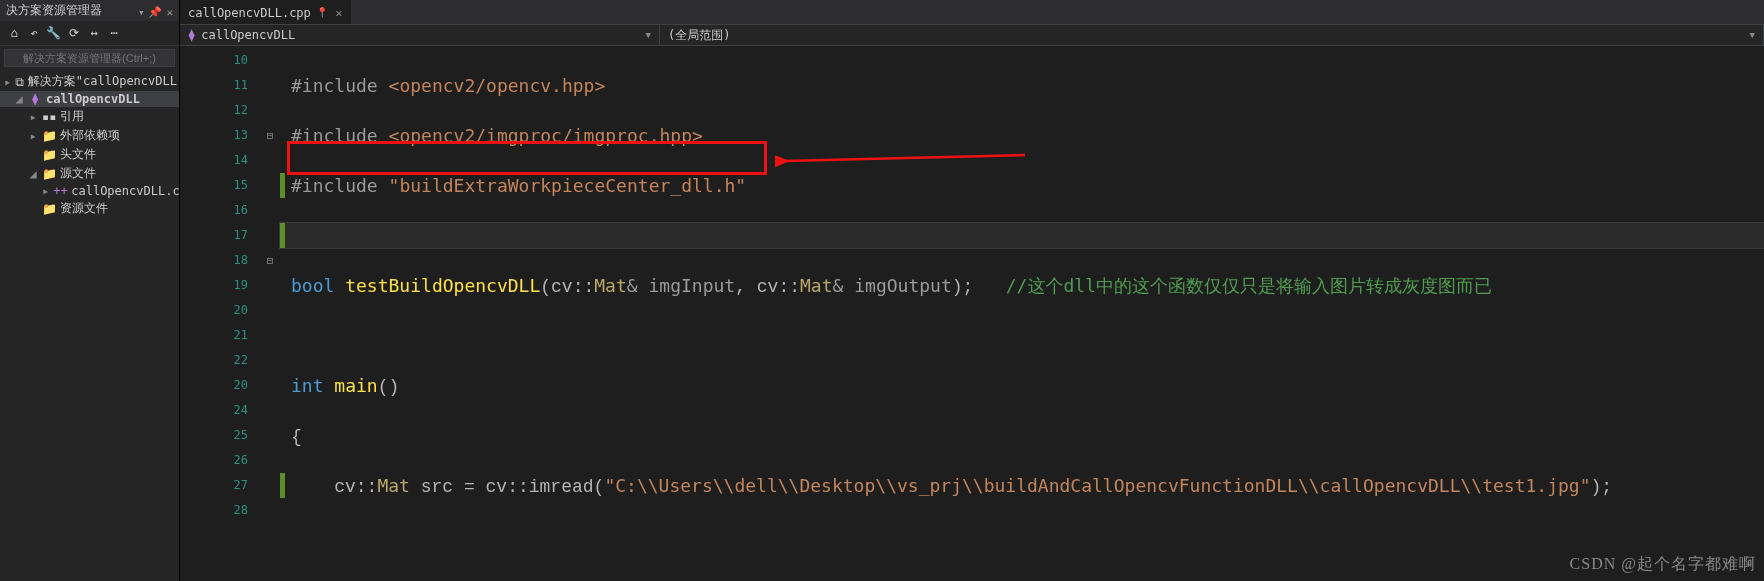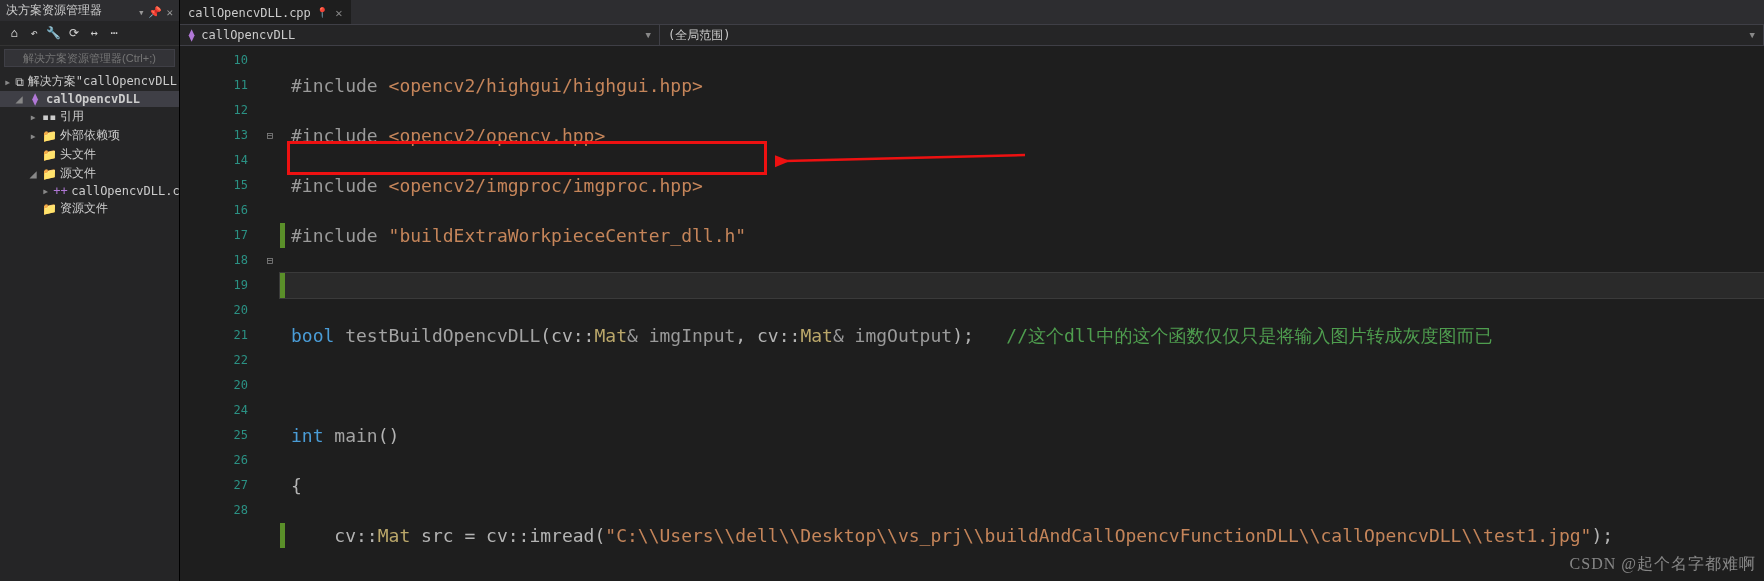--- a/index.html
+++ b/index.html
@@ -42,23 +42,23 @@
   .codelines { flex:1; font-size:18px; line-height:25px; padding-top:2px; font-family:Consolas,"Microsoft YaHei",monospace; white-space:pre; }
   .codelines .line { height:25px; }
   .line.curr { background:#2a2a2a; outline:1px solid #3a3a3a; }
   .chg { display:inline-block; width:5px; height:25px; background:transparent; vertical-align:top; margin-right:6px; }
   .chg.g { background:#5a8f29; }
   
   .pp { color:#9a9a9a; }       
   .str { color:#c5855a; }      
   .cmt { color:#4f9e4f; }      
   .kw  { color:#4a9cd6; }      
-  .fn  { color:#a3a3a3; }
+  .fn  { color:#fde047; }
   .ty  { color:#baa76a; }      
-  .op  { color:#b4b4b4; }
+  .op  { color:#b4b4b4;font-family:Liberation Mono, monospace; }
   .ref { color:#9a9a9a; }
   .redbox { position:absolute; border:3px solid #e11; pointer-events:none; }
   .arrowwrap { position:absolute; pointer-events:none; }
   .watermark { position:absolute; right:8px; bottom:6px; color:rgba(220,220,220,0.55); font-size:16px; font-family:"Microsoft YaHei"; letter-spacing:1px;}
 </style>
 </head>
 <body>
 
 <div class="root">
  <div class="top">
@@ -186,21 +186,20 @@
             <div></div>
             <div></div>
             <div></div>
             <div></div>
             <div></div>
             <div></div>
             <div></div>
             <div></div>
       </div>
       <div class="codelines">
-<div class="line"><span class="chg"></span><span class="pp">#include </span><span class="str">&lt;opencv2/highgui/highgui.hpp&gt;</span></div>
 <div class="line"><span class="chg"></span><span class="pp">#include </span><span class="str">&lt;opencv2/opencv.hpp&gt;</span></div>
 <div class="line"><span class="chg"></span><span class="pp">#include </span><span class="str">&lt;opencv2/imgproc/imgproc.hpp&gt;</span></div>
 <div class="line"><span class="chg g"></span><span class="pp">#include </span><span class="str">"buildExtraWorkpieceCenter_dll.h"</span></div>
 <div class="line curr"><span class="chg g"></span></div>
 <div class="line"><span class="chg"></span><span class="kw">bool </span><span class="fn">testBuildOpencvDLL</span><span class="op">(cv::</span><span class="ty">Mat</span><span class="ref">&amp; </span><span class="ref">imgInput</span><span class="op">, cv::</span><span class="ty">Mat</span><span class="ref">&amp; </span><span class="ref">imgOutput</span><span class="op">);   </span><span class="cmt">//这个dll中的这个函数仅仅只是将输入图片转成灰度图而已</span></div>
 <div class="line"><span class="chg"></span></div>
 <div class="line"><span class="chg"></span><span class="kw">int </span><span class="fn">main</span><span class="op">()</span></div>
 <div class="line"><span class="chg"></span><span class="op">{</span></div>
 <div class="line"><span class="chg g"></span><span class="op">    cv::</span><span class="ty">Mat</span><span class="op"> src = cv::imread(</span><span class="str">"C:\\Users\\dell\\Desktop\\vs_prj\\buildAndCallOpencvFunctionDLL\\callOpencvDLL\\test1.jpg"</span><span class="op">);</span></div>
 

